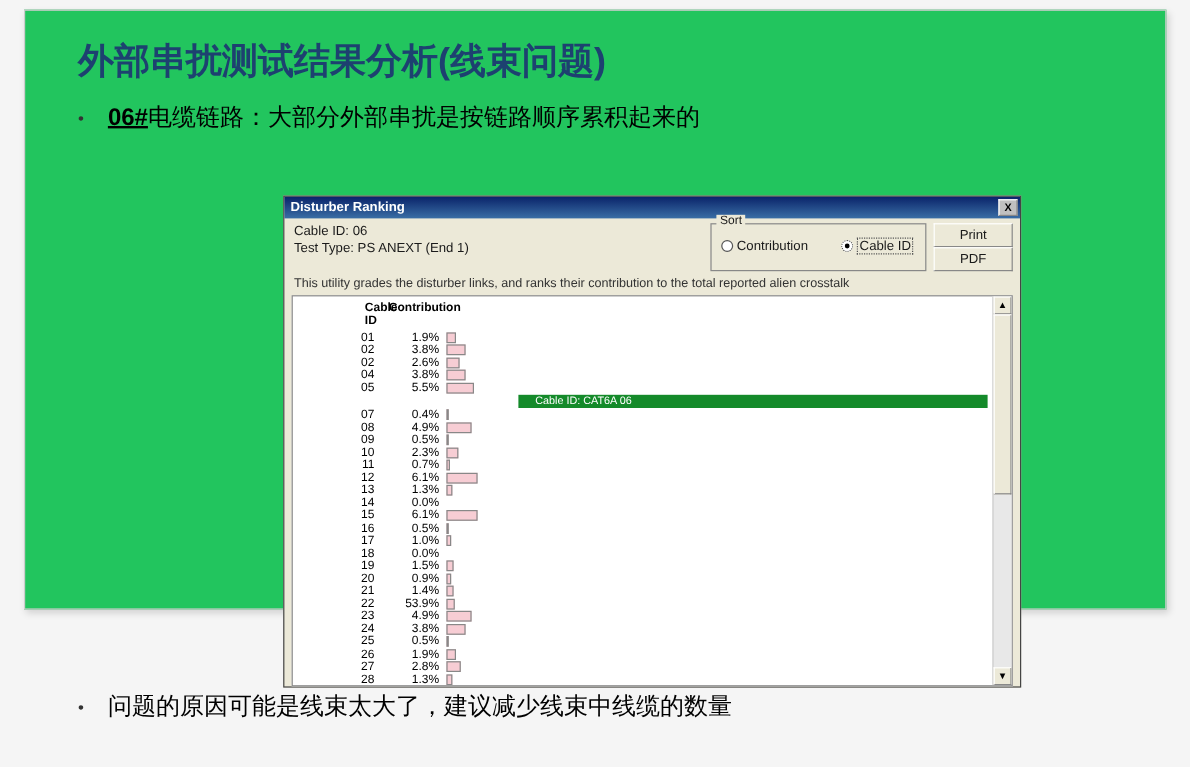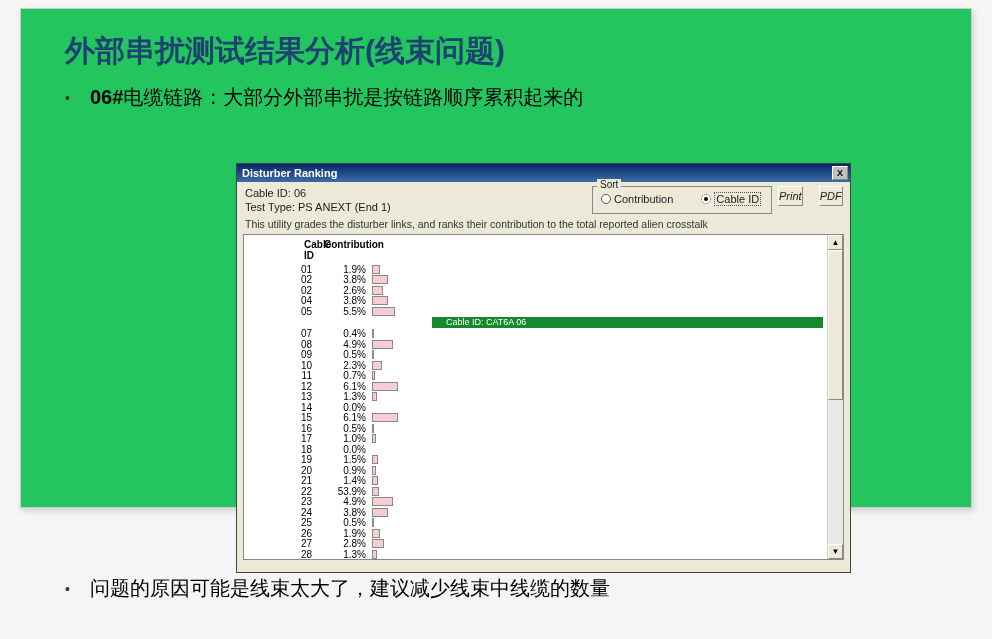--- a/index.html
+++ b/index.html
@@ -32,21 +32,21 @@
     padding: 22px 0 6px 44px;
   }
   .bullet {
     font-size: 20px;
     padding: 6px 0 6px 44px;
     display: flex;
     align-items: flex-start;
     gap: 20px;
   }
   .bullet .dot { color: #333; font-size: 14px; padding-top: 6px; }
-  .bullet .bold { font-weight: 600; }
+  .bullet .bold { font-weight: 600; text-decoration: underline; }
 
   .win {
     position: absolute;
     left: 215px; top: 154px;
     width: 615px; height: 410px;
     border: 1px solid #444;
     background: #ece9d8;
     font-family: Tahoma, Arial, sans-serif;
     font-size: 11px;
   }
@@ -101,21 +101,21 @@
     width: 10px; height: 10px; border-radius: 50%;
     border: 1px solid #555; background: #fff;
     display: inline-block; position: relative;
   }
   .radio.selected .circ::after {
     content: ""; position: absolute;
     width: 4px; height: 4px; border-radius: 50%;
     background: #000; left: 2px; top: 2px;
   }
   .radio.selected span { border: 1px dotted #555; padding: 0 1px; }
-  .btncol { display: flex; flex-direction: row; gap: 16px; width: 66px; font-style: italic; }
+  .btncol { display: flex; flex-direction: column; gap: 0; width: 66px; }
   .winbtn {
     height: 20px;
     background: #ece9d8;
     border: 1px solid #888;
     border-top-color: #fff; border-left-color: #fff;
     font-size: 11px;
     text-align: center;
     line-height: 18px;
   }
   .desc {

